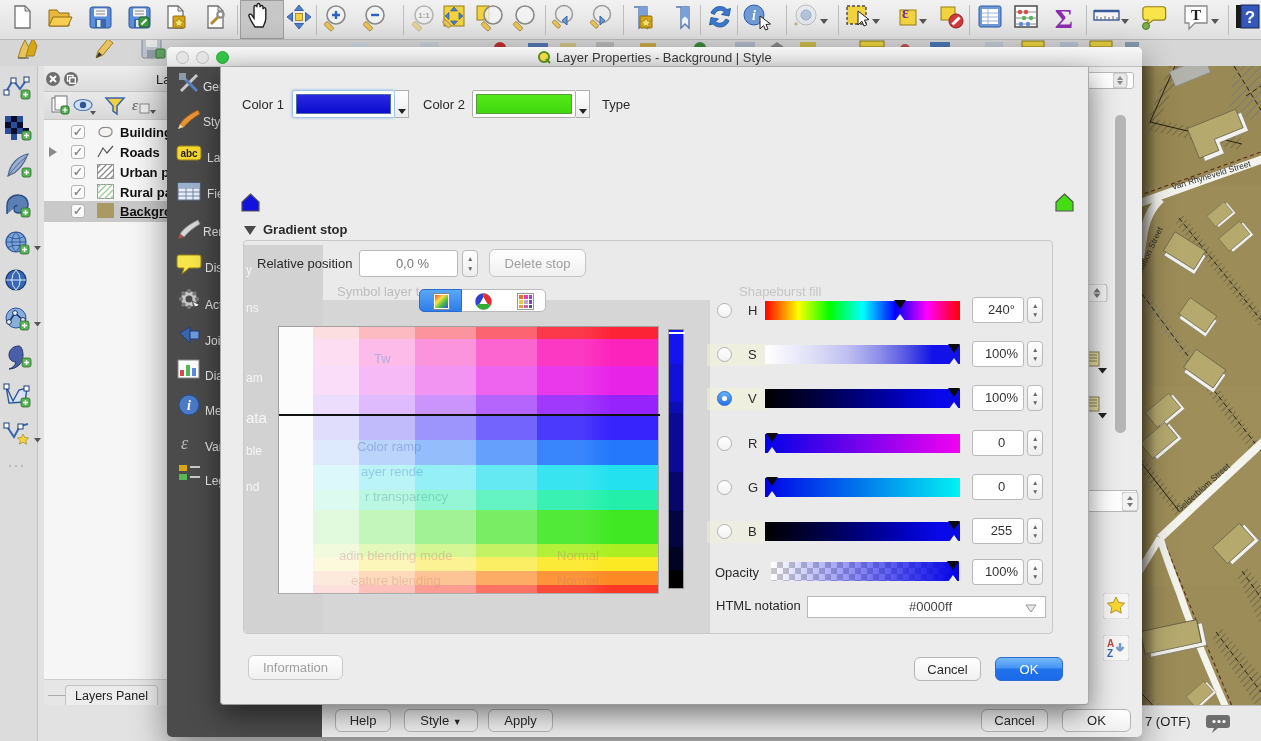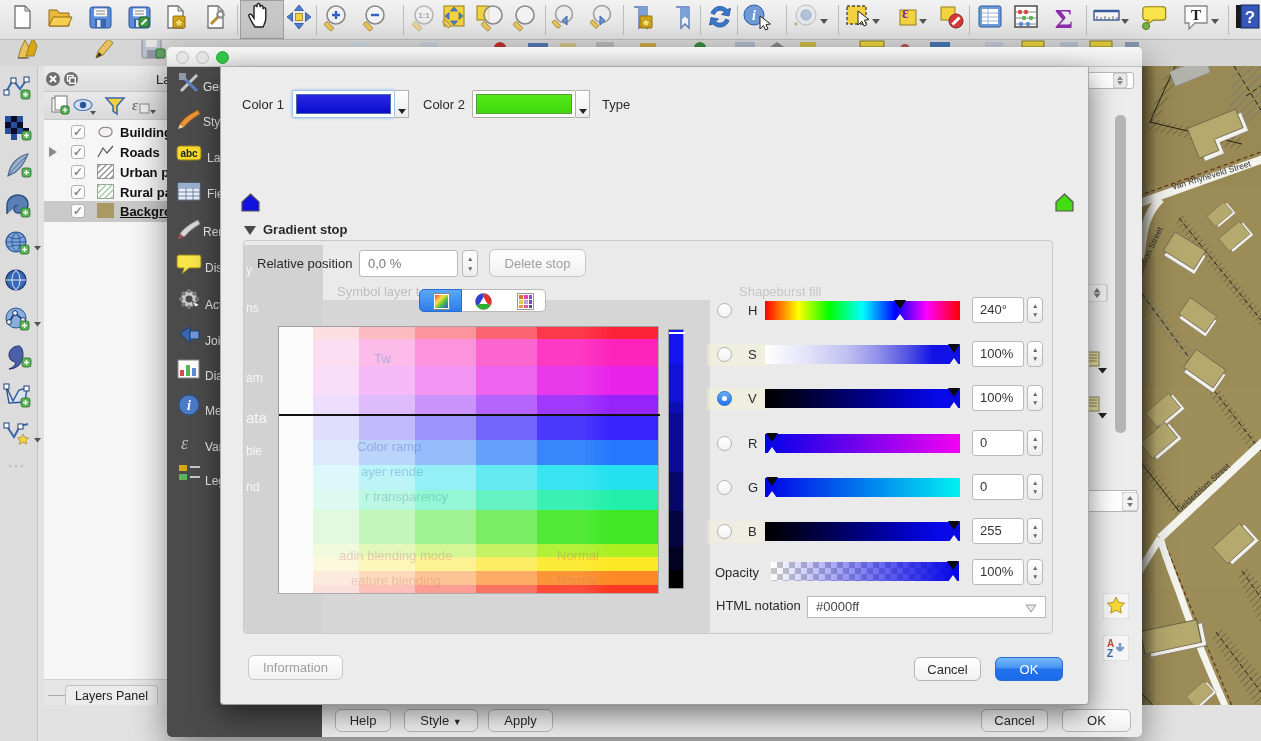--- a/index.html
+++ b/index.html
@@ -49,21 +49,21 @@
 .btnblue { position:absolute; background:linear-gradient(#76b7fa 0%,#4695f5 45%,#2272ec 50%,#1b6ae8 100%);
   border:1px solid #2a6cd0; border-radius:6px; font-size:13px; color:#fff;
   text-align:center; }
 
 #sheet { left:220px; top:67px; width:869px; height:638px; background:#ececec;
   border-left:1px solid #a9a9a9; border-right:1px solid #a9a9a9;
   border-bottom:1px solid #9a9a9a; border-radius:0 0 4px 4px;
   box-shadow:0 10px 28px rgba(0,0,0,.5); }
 .lbl { position:absolute; font-size:13px; color:#2a2a2a; white-space:nowrap; }
 .field { position:absolute; background:#fff; border:1px solid #b9b9b9;
-  border-radius:3px; font-size:13px; color:#333; }
+  border-radius:3px; font-size:13px; color:#333;text-align:center; }
 .stepper { position:absolute; width:16px; height:26px; background:linear-gradient(#fff,#ededed);
   border:1px solid #b9b9b9; border-radius:4px; }
 .stepper:before { content:"▲"; position:absolute; top:4px; left:4px; font-size:6.5px; color:#666;}
 .stepper:after { content:"▼"; position:absolute; bottom:4px; left:4px; font-size:6.5px; color:#666;}
 .radio { position:absolute; width:15px; height:15px; border-radius:50%;
   background:linear-gradient(#fff,#f2f2f2); border:1px solid #b2b2b2; }
 .slider { position:absolute; width:195px; height:19px; }
 .hm { position:absolute; top:0; height:100%; width:0; }
 .hm:before { content:""; position:absolute; left:-6px; top:-1px; border-left:6px solid transparent; border-right:6px solid transparent; border-top:9px solid #0a0a0a; }
 .hm:after { content:""; position:absolute; left:-5px; bottom:-1px; border-left:5px solid transparent; border-right:5px solid transparent; border-bottom:7px solid #ececec; }
@@ -609,25 +609,41 @@
         <text x="63" y="424" text-anchor="middle" transform="rotate(-42 63 424)">Gelderblom Street</text>
       </g>
 
       <rect x="0" y="0" width="14" height="639" fill="url(#shadegrad)"></rect>
       <linearGradient id="shadegrad" x1="0" y1="0" x2="1" y2="0">
         <stop offset="0" stop-color="rgba(40,35,20,0.5)"></stop>
           <stop offset="1" stop-color="rgba(40,35,20,0)"></stop>
       </linearGradient>
     </svg>
   </div>
+  <div class="abs" id="statusr">
+    <div style="position:absolute;left:3px;top:8px;font-size:13px;color:#222">7 (OTF)</div>
+    <svg style="position:absolute;left:64px;top:7px" width="28" height="22">
+      <path d="M3 2 h18 a3 3 0 0 1 3 3 v7 a3 3 0 0 1 -3 3 h-9 l-6 5 2 -5 h-5 a3 3 0 0 1 -3 -3 v-7 a3 3 0 0 1 3 -3" fill="#6e6e6e"></path>
+      <circle cx="8" cy="8.5" r="1.6" fill="#fff"></circle>
+        <circle cx="13" cy="8.5" r="1.6" fill="#fff"></circle>
+        <circle cx="18" cy="8.5" r="1.6" fill="#fff"></circle>
+    </svg>
+  </div>
   <div class="abs" id="lpd">
     <div class="title">
       <div class="tl" style="left:9px;background:#e4e4e4;border:1px solid #bcbcbc"></div>
       <div class="tl" style="left:29px;background:#e4e4e4;border:1px solid #bcbcbc"></div>
       <div class="tl" style="left:49px;background:#33c748;border:1px solid #2aa73c"></div>
+      <div style="position:absolute;left:0;top:3px;width:975px;text-align:center;font-size:13px;color:#3a3a3a">
+        <svg width="15" height="14" style="vertical-align:-2px">
+            <circle cx="7" cy="7" r="5" fill="#f8e14b" stroke="#5a8f1e" stroke-width="2"></circle>
+            <path d="M9 9 l4 4" stroke="#5a8f1e" stroke-width="2"></path>
+          </svg>
+        Layer Properties - Background | Style
+      </div>
     </div>
     <div id="sidebar">
       <svg width="155" height="670" style="position:absolute;left:0;top:0">
 
         <g transform="translate(12,6)">
             <path d="M2 18 L18 2" stroke="#c9c9c9" stroke-width="3"></path>
             <path d="M2 2 L18 18" stroke="#5a82c0" stroke-width="3"></path>
             <rect x="0" y="0" width="7" height="7" fill="#8f98a8"></rect>
           </g>
 

